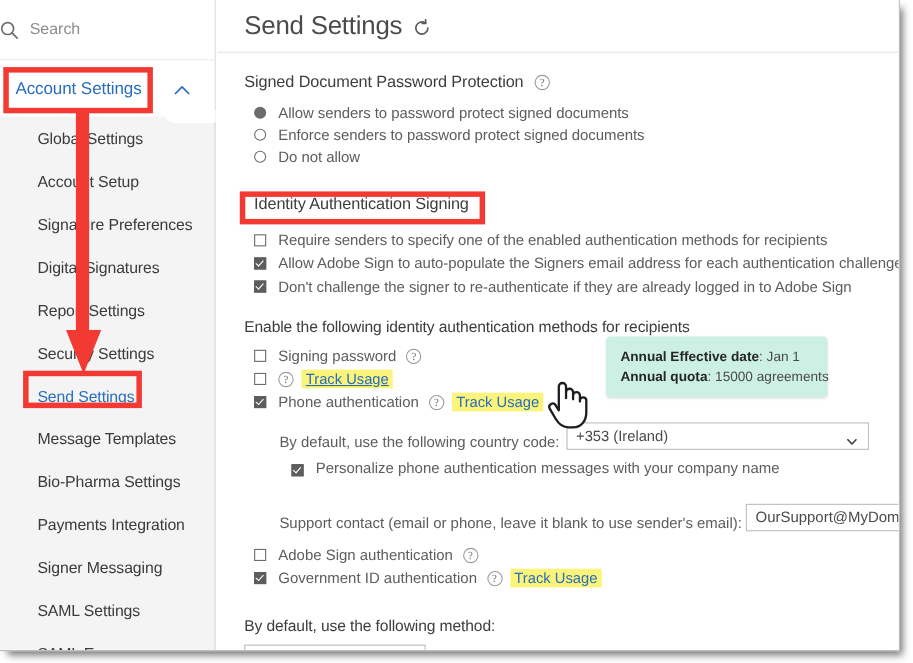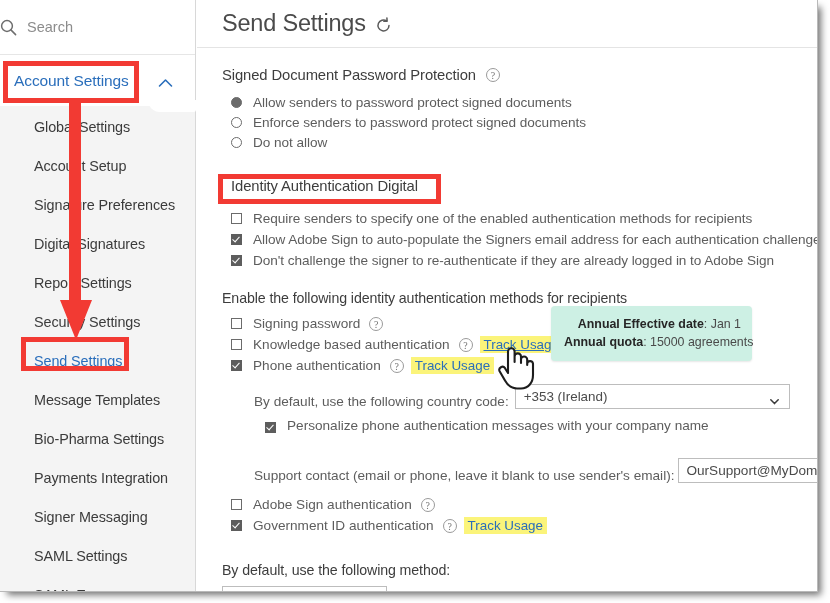--- a/index.html
+++ b/index.html
@@ -363,21 +363,20 @@
     border-radius: 4px;
     box-sizing: border-box;
     z-index: 40;
     box-shadow: 0 1px 2px rgba(0,0,0,0.10);
   }
   .tip-line {
     font-size: 12.4px;
     color: #4a4a4a;
     line-height: 18px;
     white-space: nowrap;
-    text-align: right;
   }
   .tip-line b { color: #262626; }
 
   
   .hand-cursor {
     position: absolute;
     left: 495px;
     top: 344px;
     width: 40px;
     height: 46px;
@@ -498,21 +497,21 @@
             <span>Enforce senders to password protect signed documents</span>
           </div>
           <div class="opt-row">
             <span class="radio"></span>
             <span>Do not allow</span>
           </div>
         </div>
 
         
         <div class="ident-head-wrap">
-          <span class="ident-head">Identity Authentication Digital</span>
+          <span class="ident-head">Identity Authentication Signing</span>
         </div>
 
         <div class="check-list">
           <div class="opt-row">
             <span class="check"></span>
             <span>Require senders to specify one of the enabled authentication methods for recipients</span>
           </div>
           <div class="opt-row">
             <span class="check checked"></span>
             <span>Allow Adobe Sign to auto-populate the Signers email address for each authentication challenges</span>
@@ -528,21 +527,20 @@
         <div class="auth-list">
 
           <div class="auth-row">
             <span class="check"></span>
             <span class="lbl">Signing password</span>
             <span class="qmark">?</span>
           </div>
 
           <div class="auth-row">
             <span class="check"></span>
-            <span class="lbl">Knowledge based authentication</span>
             <span class="qmark">?</span>
             <span class="track-usage hovered">Track Usage</span>
           </div>
 
           <div class="auth-row">
             <span class="check checked"></span>
             <span class="lbl">Phone authentication</span>
             <span class="qmark">?</span>
             <span class="track-usage">Track Usage</span>
           </div>

